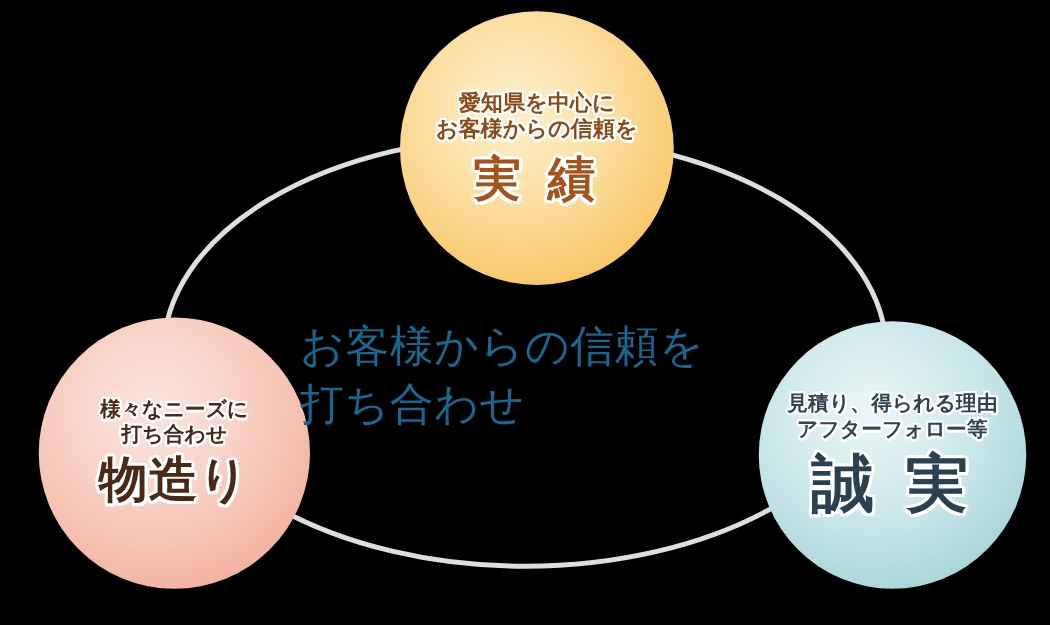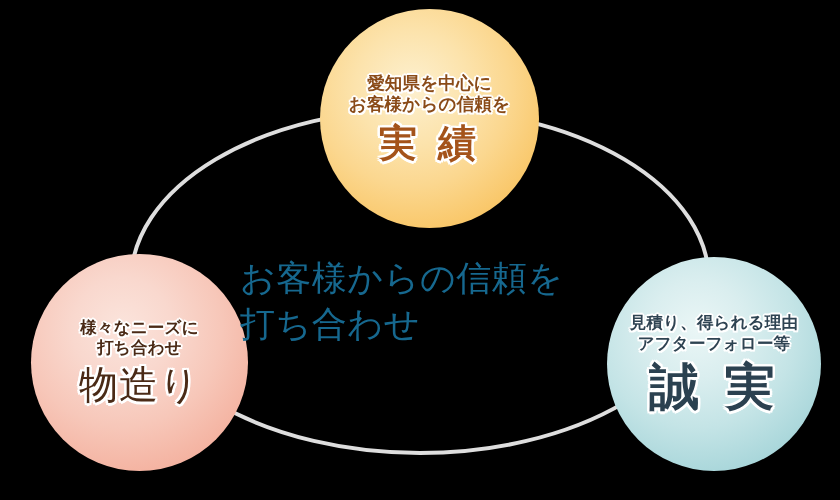--- a/index.html
+++ b/index.html
@@ -107,21 +107,21 @@
     font-weight: 700;
     color: #4a2a16;
     text-shadow:
       -1.5px -1.5px 0 #fff, 1.5px -1.5px 0 #fff,
       -1.5px  1.5px 0 #fff, 1.5px  1.5px 0 #fff,
        0 -1.8px 0 #fff, 0 1.8px 0 #fff,
       -1.8px 0 0 #fff, 1.8px 0 0 #fff;
   }
   #bubble-craft .kw {
     font-size: 39px;
-    font-weight: 400;
+    font-weight: 700;
     color: #4a2a16;
     letter-spacing: 1px;
     margin-top: 5px;
     text-shadow:
       -2px -2px 0 #fff, 2px -2px 0 #fff,
       -2px  2px 0 #fff, 2px  2px 0 #fff,
        0 -2.5px 0 #fff, 0 2.5px 0 #fff,
       -2.5px 0 0 #fff, 2.5px 0 0 #fff;
   }
 

